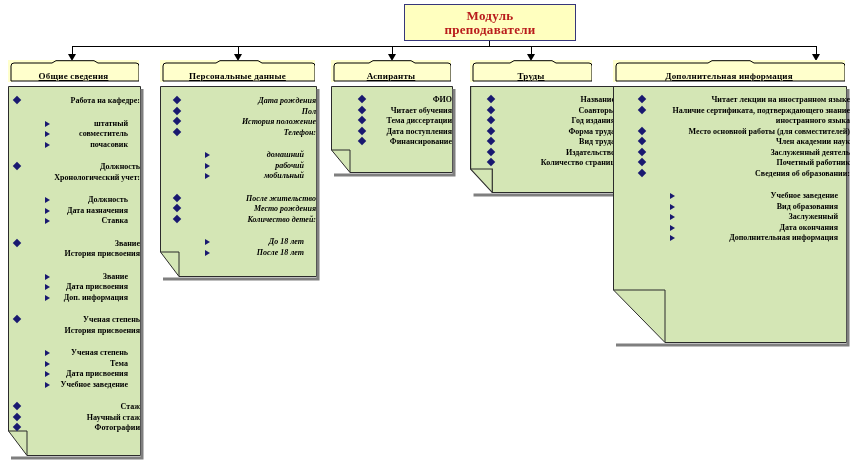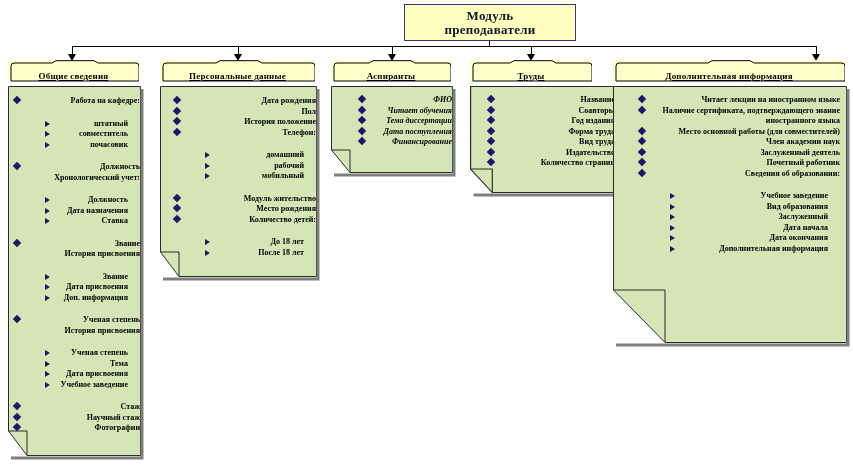--- a/index.html
+++ b/index.html
@@ -5,21 +5,21 @@
   html,body{margin:0;padding:0;background:#ffffff;}
   body{width:853px;height:468px;position:relative;overflow:hidden;
        font-family:"Liberation Serif","DejaVu Serif",serif;}
 
   
   #root-node{
     position:absolute;left:404px;top:4px;width:172px;height:37px;
     background:#ffffbf;border:1px solid #36367a;
     display:flex;align-items:center;justify-content:center;
     text-align:center;line-height:1.05;
-    font-size:13px;font-weight:bold;color:#0f172a;
+    font-size:13px;font-weight:bold;color:#b91c1c;
     letter-spacing:.3px;
     box-sizing:border-box;
   }
   #root-node .t1{display:block;}
 
   
   .bus-h{position:absolute;background:#000;height:1px;}
   .bus-v{position:absolute;background:#000;width:1px;}
   .arrow-down{
     position:absolute;width:0;height:0;
@@ -183,21 +183,21 @@
 
 <div class="doc-head" style="left:160px;top:60px;width:155px;">
   <svg class="tab" viewBox="0 0 155 22" preserveAspectRatio="none">
     <path d="M3 21 L3 6 Q3 3 6 3 L56 3 L60 0.7 L98 0.7 L102 3 L152 3 Q155 3 155 6 L155 21 Z" fill="#ffffcc" stroke="#000" stroke-width="1"></path>
     <rect x="5" y="21" width="152" height="3" fill="#7f7f7f"></rect>
     <rect x="155" y="6" width="3" height="17" fill="#7f7f7f"></rect>
   </svg>
   <div class="lbl">Персональные данные</div>
 </div>
 
-<div class="sheet" style="left:160px;top:86px;width:160px;height:196px;">
+<div class="sheet" style="left:160px;top:86px;width:160px;height:196px;font-style:italic;">
   <svg class="paper" viewBox="0 0 160 196" preserveAspectRatio="none">
     <path d="M0.5 0.5 L156.5 0.5 L156.5 190.5 L19 190.5 L0.5 166 Z" fill="#d4e6b5" stroke="#2b2b2b" stroke-width="1"></path>
     <path d="M0.5 166 L19 166 L19 190.5" fill="none" stroke="#2b2b2b" stroke-width="1"></path>
     <path d="M3 193 L158 193 L158 3" fill="none" stroke="#7f7f7f" stroke-width="3"></path>
   </svg>
   <div class="body" style="padding-left:14px;">
     <ul class="lvl1">
       <li>
           <span class="bul"></span>
           <span class="txt">Дата рождения</span>
@@ -214,21 +214,21 @@
           <span class="bul"></span>
         <span class="txt">Телефон:</span>
         <ul class="lvl2">
           <li><span class="bul2"></span><span>домашний</span></li>
           <li><span class="bul2"></span><span>рабочий</span></li>
           <li><span class="bul2"></span><span>мобильный</span></li>
         </ul>
       </li>
       <li>
           <span class="bul"></span>
-          <span class="txt">Модуль жительство</span>
+          <span class="txt">После жительство</span>
         </li>
       <li>
           <span class="bul"></span>
           <span class="txt">Место рождения</span>
         </li>
       <li>
           <span class="bul"></span>
         <span class="txt">Количество детей:</span>
         <ul class="lvl2">
           <li><span class="bul2"></span><span>До 18 лет</span></li>
@@ -247,21 +247,21 @@
   </svg>
   <div class="lbl">Аспиранты</div>
 </div>
 
 <div class="sheet" style="left:331px;top:86px;width:125px;height:92px;">
   <svg class="paper" viewBox="0 0 125 92" preserveAspectRatio="none">
     <path d="M0.5 0.5 L121.5 0.5 L121.5 86.5 L19 86.5 L0.5 64 Z" fill="#d4e6b5" stroke="#2b2b2b" stroke-width="1"></path>
     <path d="M0.5 64 L19 64 L19 86.5" fill="none" stroke="#2b2b2b" stroke-width="1"></path>
     <path d="M3 89 L123 89 L123 3" fill="none" stroke="#7f7f7f" stroke-width="3"></path>
   </svg>
-  <div class="body" style="padding-left:28px;padding-top:9px;font-style:italic;">
+  <div class="body" style="padding-left:28px;padding-top:9px;">
     <ul class="lvl1">
       <li>
           <span class="bul"></span>
           <span class="txt">ФИО</span>
         </li>
       <li>
           <span class="bul"></span>
           <span class="txt">Читает обучения</span>
         </li>
       <li>
@@ -337,21 +337,21 @@
   </svg>
   <div class="lbl">Дополнительная информация</div>
 </div>
 
 <div class="sheet" style="left:613px;top:86px;width:237px;height:262px;">
   <svg class="paper" viewBox="0 0 237 262" preserveAspectRatio="none">
     <path d="M0.5 0.5 L233.5 0.5 L233.5 256.5 L52 256.5 L0.5 204 Z" fill="#d4e6b5" stroke="#2b2b2b" stroke-width="1"></path>
     <path d="M0.5 204 L52 204 L52 256.5" fill="none" stroke="#2b2b2b" stroke-width="1"></path>
     <path d="M3 259 L235 259 L235 3" fill="none" stroke="#7f7f7f" stroke-width="3"></path>
   </svg>
-  <div class="body" style="padding-left:26px;padding-top:9px;padding-right:10px;">
+  <div class="body" style="padding-left:26px;padding-top:9px;padding-right:0;">
     <ul class="lvl1">
       <li>
           <span class="bul"></span>
           <span class="txt">Читает лекции на иностранном языке</span>
         </li>
       <li>
           <span class="bul"></span>
           <span class="txt">Наличие сертификата, подтверждающего знание иностранного языка</span>
         </li>
       <li>
@@ -370,20 +370,19 @@
           <span class="bul"></span>
           <span class="txt">Почетный работник</span>
         </li>
       <li>
           <span class="bul"></span>
         <span class="txt">Сведения об образовании:</span>
         <ul class="lvl2">
           <li><span class="bul2"></span><span>Учебное заведение</span></li>
           <li><span class="bul2"></span><span>Вид образования</span></li>
           <li><span class="bul2"></span><span>Заслуженный</span></li>
-          <li><span class="bul2"></span><span>Дата начала</span></li>
           <li><span class="bul2"></span><span>Дата окончания</span></li>
           <li><span class="bul2"></span><span>Дополнительная информация</span></li>
         </ul>
       </li>
     </ul>
   </div>
 </div>
 
 </body></html>

